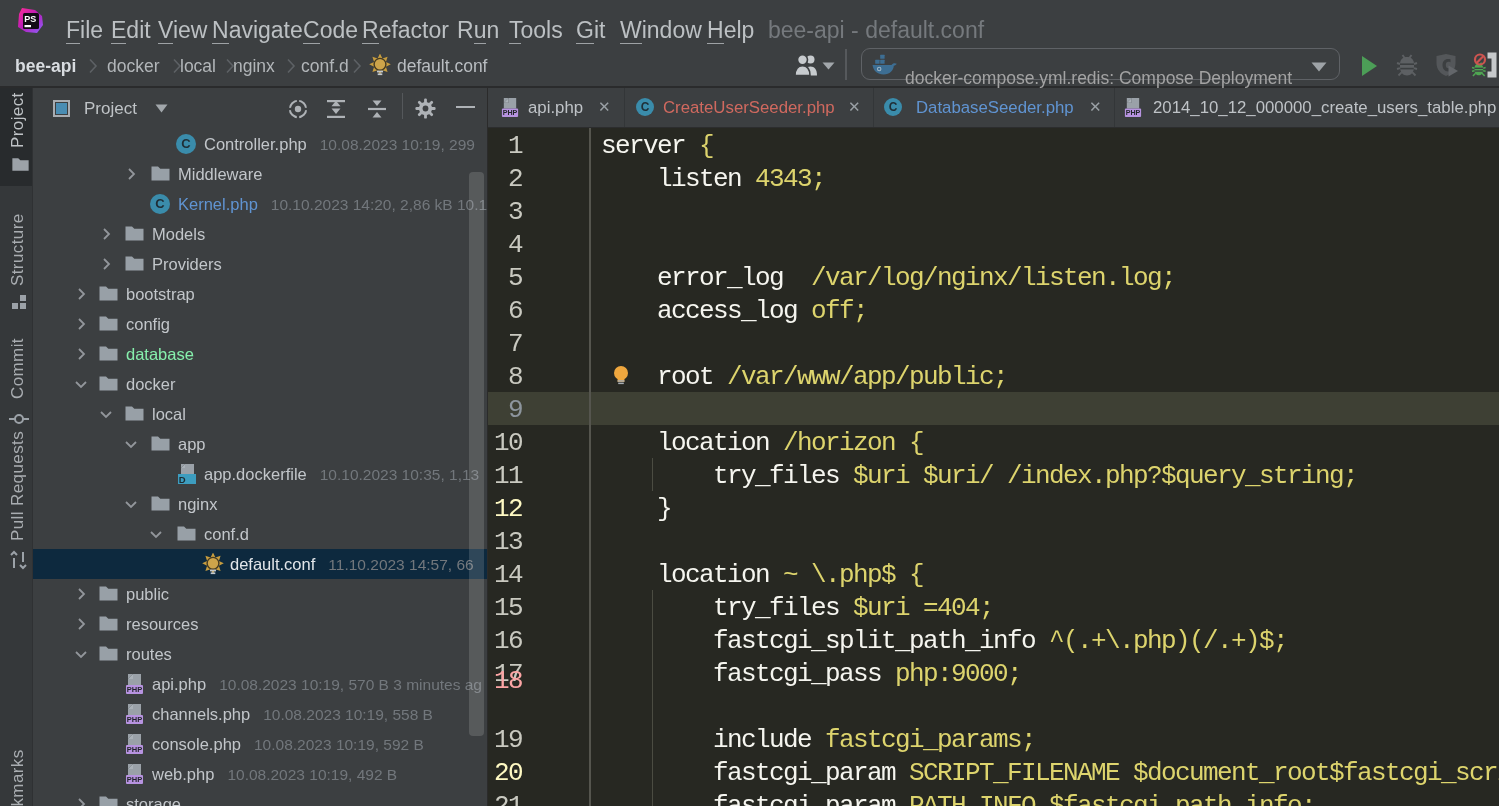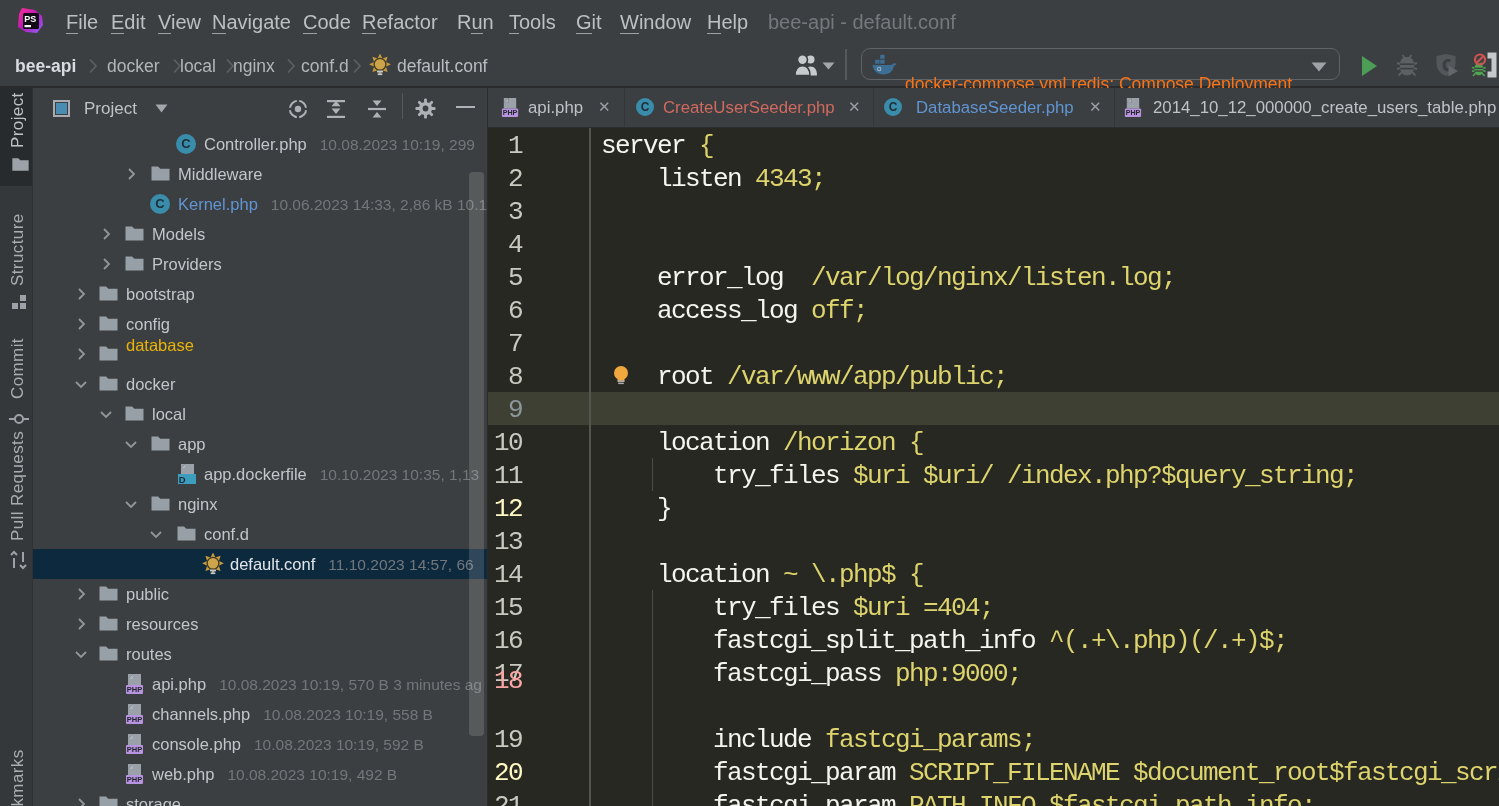--- a/index.html
+++ b/index.html
@@ -1,18 +1,18 @@
 <!DOCTYPE html>
 <html><head><meta charset="utf-8">
 <style>
 html,body{margin:0;padding:0}
 body{width:1499px;height:806px;overflow:hidden;position:relative;background:#3c3f41;
      font-family:"Liberation Sans",sans-serif;-webkit-font-smoothing:antialiased}
 .abs{position:absolute}
-.menuitem{position:absolute;top:0;height:44px;line-height:44px;font-size:20px;color:#bcc0c3}
+.menuitem{position:absolute;top:8px;height:44px;line-height:44px;font-size:23px;color:#bcc0c3}
 .menuitem u{text-decoration:none;border-bottom:1.5px solid #9ea2a5}
 .bc{position:absolute;top:44px;height:44px;line-height:44px;font-size:17.5px;color:#b2b6b9;white-space:nowrap}
 .rname{height:30px;line-height:30px;font-size:16.5px;color:#c2c6ca;white-space:nowrap}
 .rdate{color:#72777c;font-size:15.5px;padding-left:13px}
 .tabtxt{font-size:16.8px;color:#bfc3c7;white-space:nowrap}
 .x{color:#9aa0a5;font-size:15px}
 .cl{position:absolute;left:113px;white-space:pre;font-family:"Liberation Mono",monospace;
     font-size:26px;letter-spacing:-1.603px;line-height:33px;height:33px;color:#f5f5ef}
 .y{color:#ddd46d}
 .num{position:absolute;left:0;width:34px;text-align:right;font-family:"Liberation Mono",monospace;
@@ -87,21 +87,21 @@
 <div class="abs" style="left:861px;top:4px;width:479px;height:32px;border:1.5px solid #5f6266;border-radius:9px;box-sizing:border-box"></div>
 <svg class="abs" style="left:872px;top:54px;margin-top:-44px" width="26" height="23" viewBox="0 0 26 23">
 <g fill="#3d6e93">
 <rect x="3.2" y="5.8" width="4.4" height="4" rx="0.5"></rect>
 <rect x="8.2" y="5.8" width="4.4" height="4" rx="0.5"></rect>
 <rect x="8.2" y="0.8" width="4.4" height="4" rx="0.5"></rect>
 <path d="M0.5 11 H19.5 C21 8.5 23.5 9 24.8 9.8 C24 11 23.2 11.5 21.8 11.8 C21.5 16.5 18 20.5 11.5 20.5 C5.5 20.5 1.5 17 0.5 11 Z"></path>
 </g>
 <circle cx="7.2" cy="15" r="1.7" fill="none" stroke="#9fb4c4" stroke-width="1.1"></circle>
 </svg>
-<span class="bc" style="left:905px;top:18px;color:#f97316">docker-compose.yml.redis: Compose Deployment</span>
+<span class="bc" style="left:905px;top:12px;color:#a3a3a3">docker-compose.yml.redis: Compose Deployment</span>
 <svg class="abs" style="left:1311px;top:62px;margin-top:-44px" width="16" height="10" viewBox="0 0 16 10">
       <polygon points="0.5,0.5 15.5,0.5 8,9.5" fill="#9ea3a7"></polygon>
     </svg>
 <svg class="abs" style="left:1361px;top:55px;margin-top:-44px" width="17" height="22" viewBox="0 0 17 22">
       <polygon points="1,1 16,11 1,21" fill="#4c9e57"></polygon>
     </svg>
 <svg class="abs" style="left:1396px;top:54px;margin-top:-44px" width="22" height="23" viewBox="0 0 22 23">
       <g fill="none" stroke="#5d6063" stroke-width="1.9">
 <line x1="6.5" y1="1" x2="9" y2="4.5"></line>
         <line x1="15.5" y1="1" x2="13" y2="4.5"></line>
@@ -217,21 +217,21 @@
 </svg>
 <rect><div class="abs" style="left:423px;top:17.5px;width:19px;height:2.6px;background:#aeb2b6"></div>
 <div class="abs" style="left:143px;top:46px;width:20px;height:20px;border-radius:50%;background:#3a8cab;
 text-align:center;line-height:20px;font-size:13px;font-weight:bold;color:#1f2e36">C</div><span class="abs rname" style="left:171px;top:41px;color:#c2c6ca">Controller.php<span class="rdate">10.08.2023 10:19, 299</span></span>
 <svg class="abs" style="left:91px;top:79px" width="14" height="14" viewBox="0 0 14 14">
 <polyline points="5,2 10,7 5,12" fill="none" stroke="#92969b" stroke-width="1.8"></polyline>
       </svg><svg class="abs" style="left:117px;top:75px" width="21" height="21" viewBox="0 0 21 21">
 <path fill="#98a0a7" d="M1.5 3.5 H8 L10.3 5.8 H19.5 V17.5 H1.5 Z"></path>
       </svg><span class="abs rname" style="left:145px;top:71px;color:#c2c6ca">Middleware</span>
 <div class="abs" style="left:117px;top:106px;width:20px;height:20px;border-radius:50%;background:#3a8cab;
-text-align:center;line-height:20px;font-size:13px;font-weight:bold;color:#1f2e36">C</div><span class="abs rname" style="left:145px;top:101px;color:#6094d2">Kernel.php<span class="rdate">10.06.2023 14:33, 2,86 kB 10.1</span></span>
+text-align:center;line-height:20px;font-size:13px;font-weight:bold;color:#1f2e36">C</div><span class="abs rname" style="left:145px;top:101px;color:#6094d2">Kernel.php<span class="rdate">10.10.2023 14:20, 2,86 kB 10.1</span></span>
 <svg class="abs" style="left:66px;top:139px" width="14" height="14" viewBox="0 0 14 14">
 <polyline points="5,2 10,7 5,12" fill="none" stroke="#92969b" stroke-width="1.8"></polyline>
       </svg><svg class="abs" style="left:91px;top:135px" width="21" height="21" viewBox="0 0 21 21">
 <path fill="#98a0a7" d="M1.5 3.5 H8 L10.3 5.8 H19.5 V17.5 H1.5 Z"></path>
       </svg><span class="abs rname" style="left:119px;top:131px;color:#c2c6ca">Models</span>
 <svg class="abs" style="left:66px;top:169px" width="14" height="14" viewBox="0 0 14 14">
 <polyline points="5,2 10,7 5,12" fill="none" stroke="#92969b" stroke-width="1.8"></polyline>
       </svg><svg class="abs" style="left:91px;top:165px" width="21" height="21" viewBox="0 0 21 21">
 <path fill="#98a0a7" d="M1.5 3.5 H8 L10.3 5.8 H19.5 V17.5 H1.5 Z"></path>
       </svg><span class="abs rname" style="left:119px;top:161px;color:#c2c6ca">Providers</span>
@@ -242,21 +242,21 @@
       </svg><span class="abs rname" style="left:93px;top:191px;color:#c2c6ca">bootstrap</span>
 <svg class="abs" style="left:41px;top:229px" width="14" height="14" viewBox="0 0 14 14">
 <polyline points="5,2 10,7 5,12" fill="none" stroke="#92969b" stroke-width="1.8"></polyline>
       </svg><svg class="abs" style="left:65px;top:225px" width="21" height="21" viewBox="0 0 21 21">
 <path fill="#98a0a7" d="M1.5 3.5 H8 L10.3 5.8 H19.5 V17.5 H1.5 Z"></path>
       </svg><span class="abs rname" style="left:93px;top:221px;color:#c2c6ca">config</span>
 <svg class="abs" style="left:41px;top:259px" width="14" height="14" viewBox="0 0 14 14">
 <polyline points="5,2 10,7 5,12" fill="none" stroke="#92969b" stroke-width="1.8"></polyline>
       </svg><svg class="abs" style="left:65px;top:255px" width="21" height="21" viewBox="0 0 21 21">
 <path fill="#98a0a7" d="M1.5 3.5 H8 L10.3 5.8 H19.5 V17.5 H1.5 Z"></path>
-      </svg><span class="abs rname" style="left:93px;top:242px;color:#eab308">database</span>
+      </svg><span class="abs rname" style="left:93px;top:251px;color:#86efac">database</span>
 <svg class="abs" style="left:41px;top:289px" width="14" height="14" viewBox="0 0 14 14">
 <polyline points="2,5 7,10 12,5" fill="none" stroke="#92969b" stroke-width="1.8"></polyline>
       </svg><svg class="abs" style="left:65px;top:285px" width="21" height="21" viewBox="0 0 21 21">
 <path fill="#98a0a7" d="M1.5 3.5 H8 L10.3 5.8 H19.5 V17.5 H1.5 Z"></path>
       </svg><span class="abs rname" style="left:93px;top:281px;color:#c2c6ca">docker</span>
 <svg class="abs" style="left:66px;top:319px" width="14" height="14" viewBox="0 0 14 14">
 <polyline points="2,5 7,10 12,5" fill="none" stroke="#92969b" stroke-width="1.8"></polyline>
       </svg><svg class="abs" style="left:91px;top:315px" width="21" height="21" viewBox="0 0 21 21">
 <path fill="#98a0a7" d="M1.5 3.5 H8 L10.3 5.8 H19.5 V17.5 H1.5 Z"></path>
       </svg><span class="abs rname" style="left:119px;top:311px;color:#c2c6ca">local</span>

